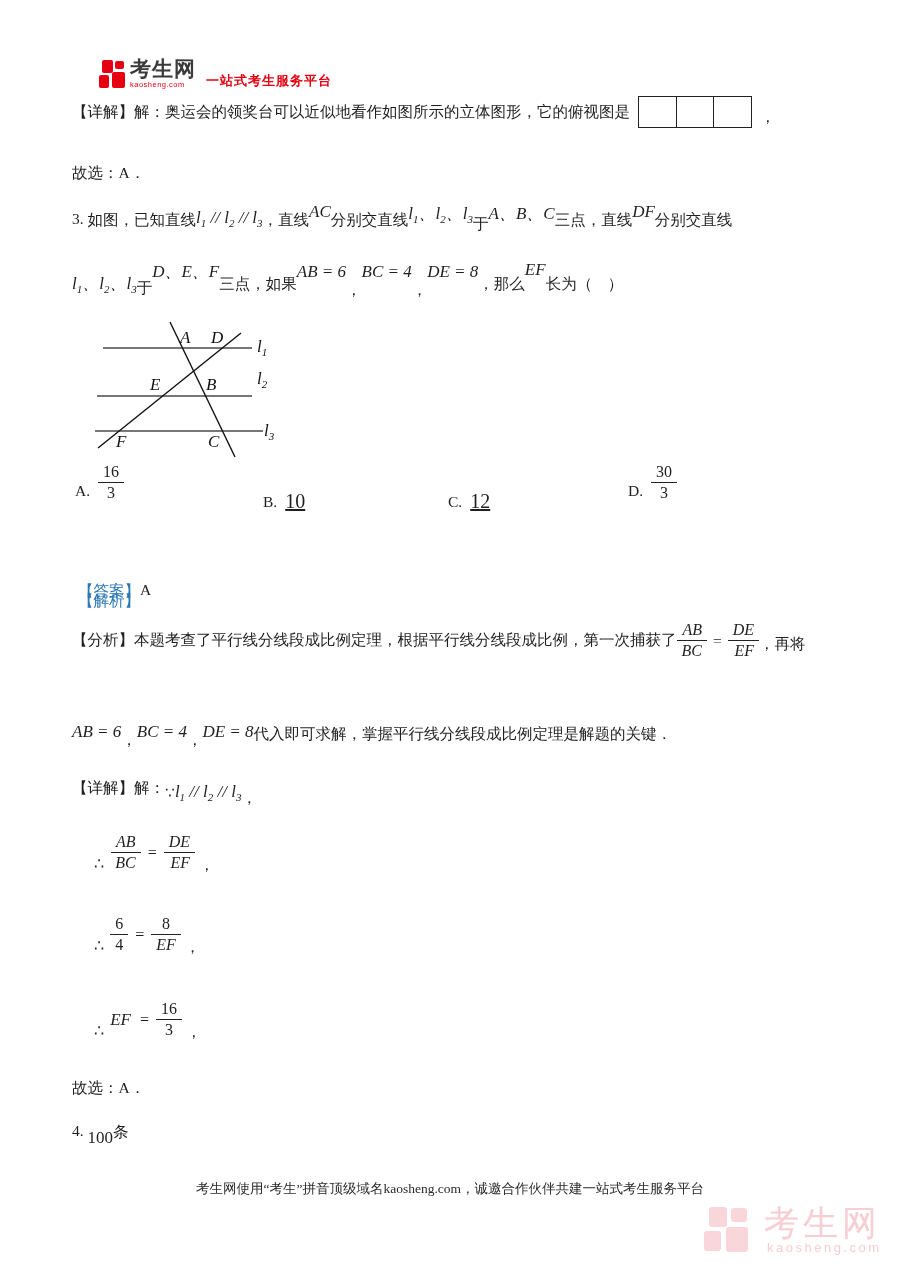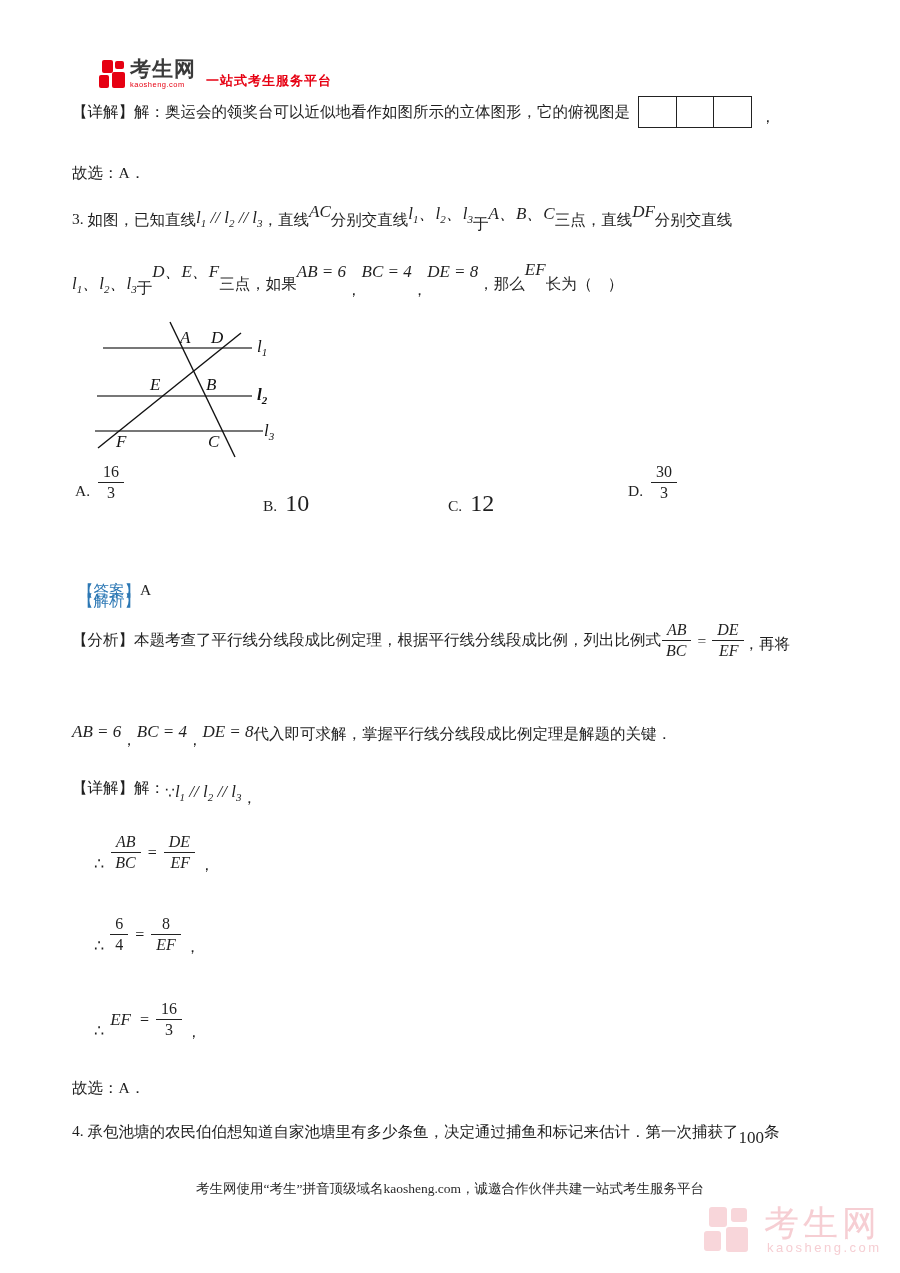--- a/index.html
+++ b/index.html
@@ -40,21 +40,21 @@
   .flabel sub{font-size:11px;}
   
   .frac{display:inline-flex;flex-direction:column;align-items:stretch;text-align:center;font-size:16px;font-family:"Liberation Serif","DejaVu Serif",serif;line-height:1.25;}
   .frac .fn{padding:0 5px;border-bottom:1.4px solid #222;}
   .frac .fd{padding:0 5px;}
   .it{font-style:italic;align-items:flex-end;}
   
   .options{position:absolute;left:0;top:462px;width:900px;height:60px;}
   .opt{position:absolute;display:flex;align-items:flex-end;font-size:15.5px;}
   .opt .olabel{padding-bottom:3px;margin-right:8px;}
-  .opt .oval{font-family:"Liberation Serif","DejaVu Serif",serif;font-size:24px;padding-bottom:1px;}
+  .opt .oval{font-family:"Liberation Serif","DejaVu Serif",serif;font-size:20px;padding-bottom:1px;text-decoration:underline;}
   
   .eq{position:absolute;left:94px;display:flex;align-items:center;font-size:15.5px;}
   .eq .sym{position:relative;top:11px;margin-right:6px;font-size:16px;}
   .eq .eqs{margin:0 7px;font-size:16px;}
   .eq .cm{position:relative;top:13px;margin-left:4px;}
   .eq .lhs{font-style:italic;font-size:17px;margin-right:2px;}
   
   .para-flex{position:absolute;left:72px;display:flex;align-items:center;white-space:pre;font-size:15.5px;}
   
   .footer{position:absolute;left:0;top:1180px;width:100%;text-align:center;font-size:13.5px;color:#2a2a2a;}
@@ -113,21 +113,21 @@
       <line x1="90" y1="4" x2="155" y2="139" stroke="#111" stroke-width="1.4"></line>
       <line x1="18" y1="130" x2="161" y2="15" stroke="#111" stroke-width="1.4"></line>
     </svg>
     <div class="flabel" style="left:100px;top:11px;">A</div>
     <div class="flabel" style="left:131px;top:11px;">D</div>
     <div class="flabel" style="left:70px;top:58px;">E</div>
     <div class="flabel" style="left:126px;top:58px;">B</div>
     <div class="flabel" style="left:36px;top:115px;">F</div>
     <div class="flabel" style="left:128px;top:115px;">C</div>
     <div class="flabel" style="left:177px;top:20px;">l<sub>1</sub></div>
-    <div class="flabel" style="left:177px;top:68px;font-weight:bold;">l<sub>2</sub></div>
+    <div class="flabel" style="left:177px;top:52px;">l<sub>2</sub></div>
     <div class="flabel" style="left:184px;top:104px;">l<sub>3</sub></div>
   </div>
 
   <div class="options">
     <div class="opt" style="left:75px;top:0;">
       <span class="olabel">A.</span>
       <span class="frac rm">
         <span class="fn">16</span>
         <span class="fd">3</span>
       </span>
@@ -150,21 +150,21 @@
   </div>
 
   <div class="line" style="top:539px;left:78px;margin-top:42px;">
     <span class="tx blue">【答案】</span><span class="tx">A</span>
   </div>
   <div class="line" style="top:591px;left:78px;">
     <span class="tx blue">【解析】</span>
   </div>
 
   <div class="para-flex" style="top:620px;">
-    <span class="tx">【分析】</span><span class="tx">本题考查了平行线分线段成比例定理，根据平行线分线段成比例，列出比例式</span>
+    <span class="tx">【分析】</span><span class="tx">本题考查了平行线分线段成比例定理，根据平行线分线段成比例，第一次捕获了</span>
     <span class="frac it">
       <span class="fn">AB</span>
       <span class="fd">BC</span>
     </span>
     <span class="eqs" style="margin:0 6px;">=</span>
     <span class="frac it">
       <span class="fn">DE</span>
       <span class="fd">EF</span>
     </span>
     <span class="tx" style="align-self:flex-end;padding-bottom:6px;">，再将</span>
@@ -215,21 +215,21 @@
       <span class="fd">3</span>
     </span>
     <span class="cm">，</span>
   </div>
 
   <div class="line" style="top:1078px;">
     <span class="tx">故选：A．</span>
   </div>
 
   <div class="line" style="top:1116px;">
-    <span class="tx d6">4. </span><span class="tx d6">承包池塘的农民伯伯想知道自家池塘里有多少条鱼，决定通过捕鱼和标记来估计．第一次捕获了</span><span class="mth rm d0">100</span><span class="tx d6">条</span>
+    <span class="tx d6">4. </span><span class="mth rm d0">100</span><span class="tx d6">条</span>
   </div>
 
   <div class="footer">
     <span>考生网使用“考生”拼音顶级域名kaosheng.com，诚邀合作伙伴共建一站式考生服务平台</span>
   </div>
 
   <div class="wm">
     <div class="wm-mark">
       <i class="b1"></i>
         <i class="b2"></i>

